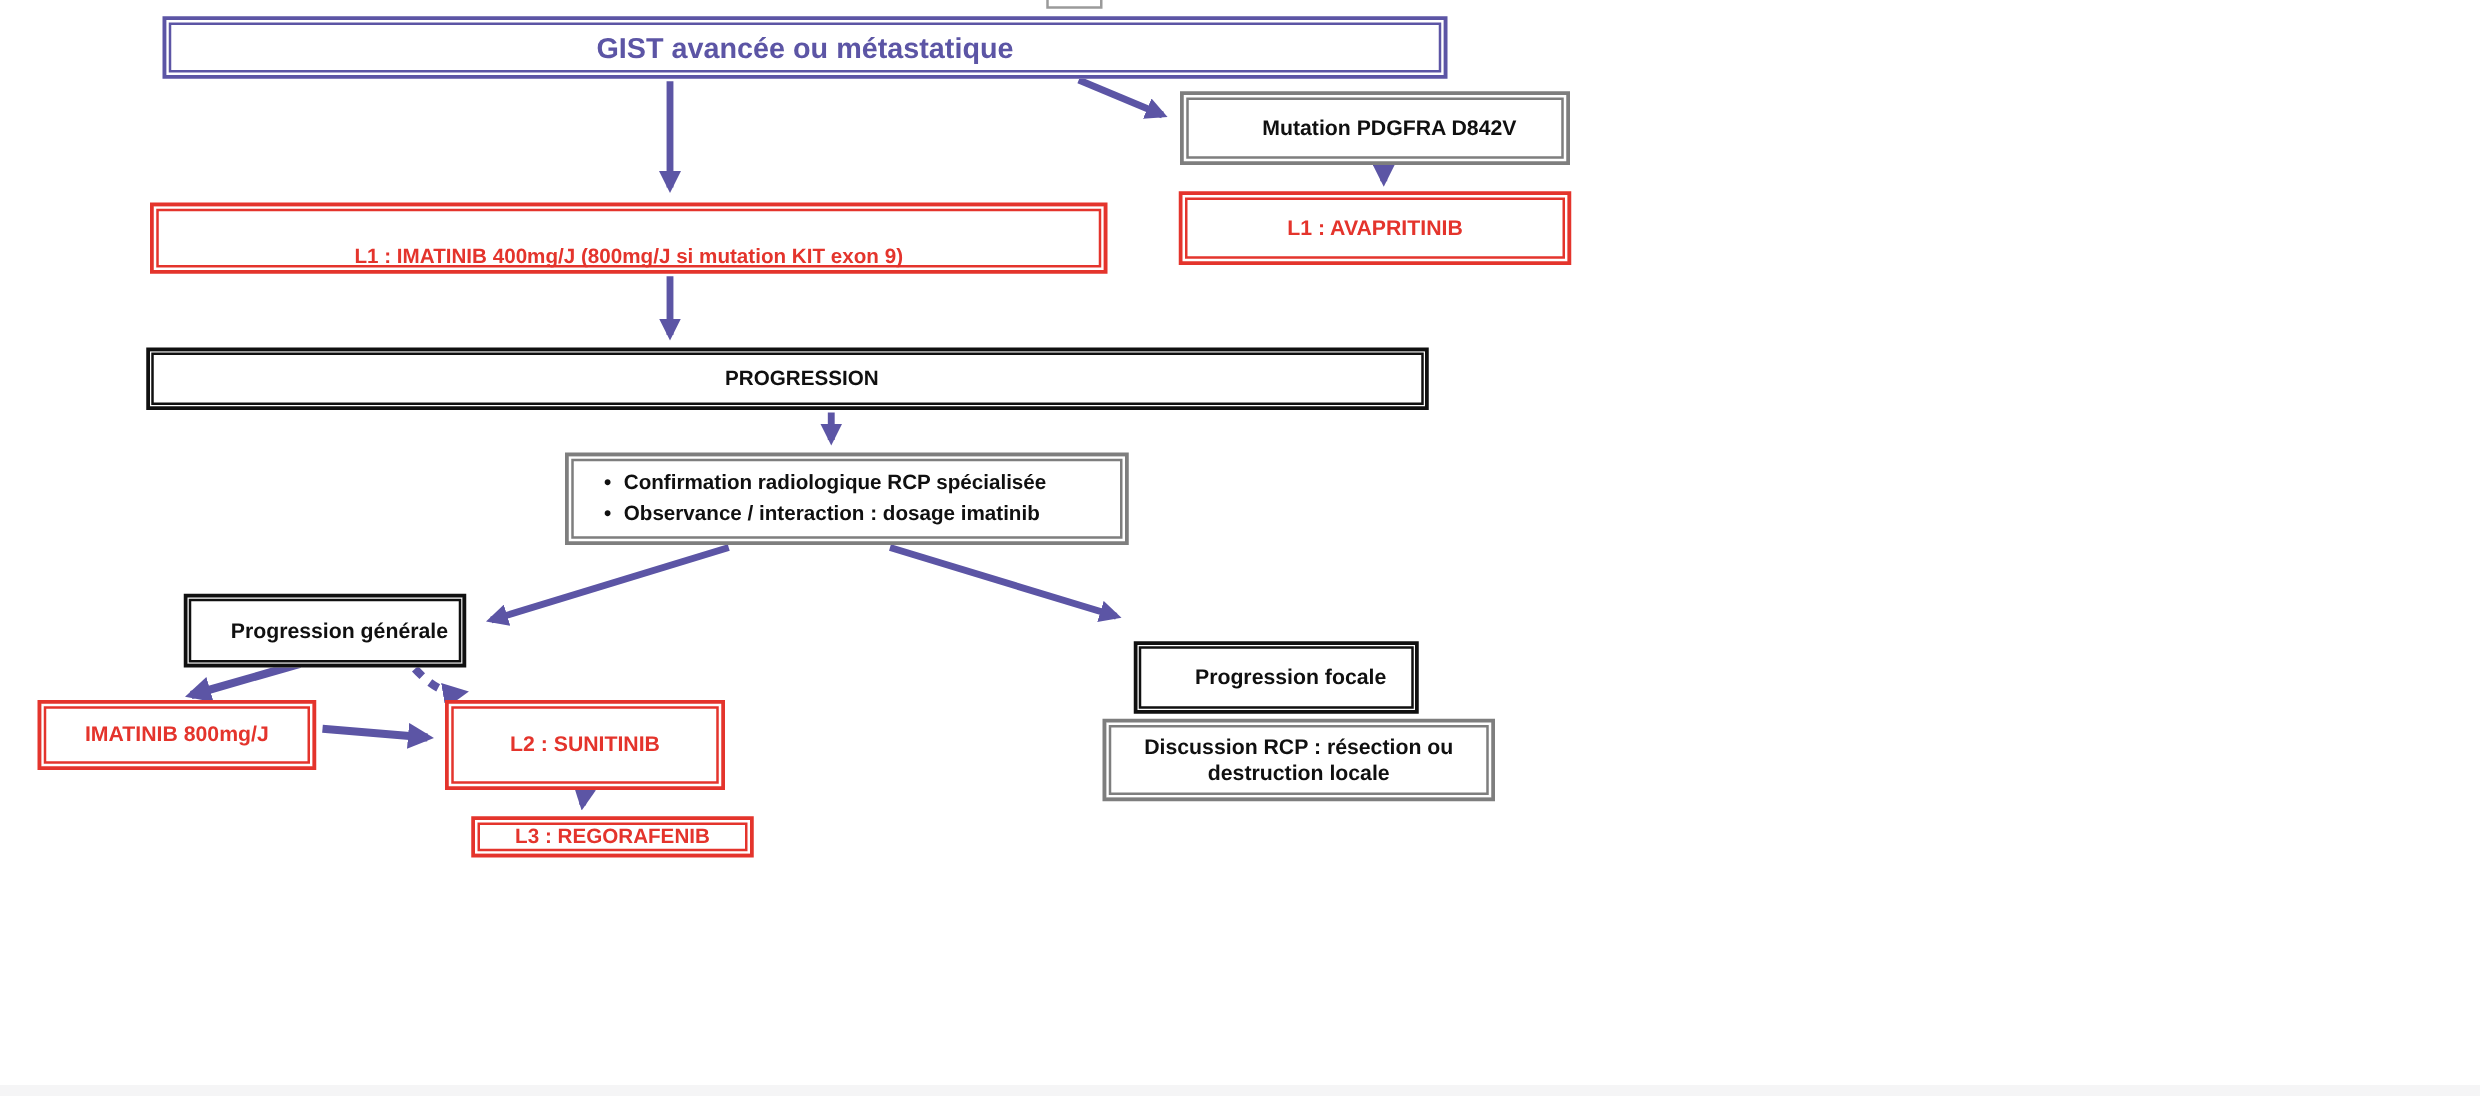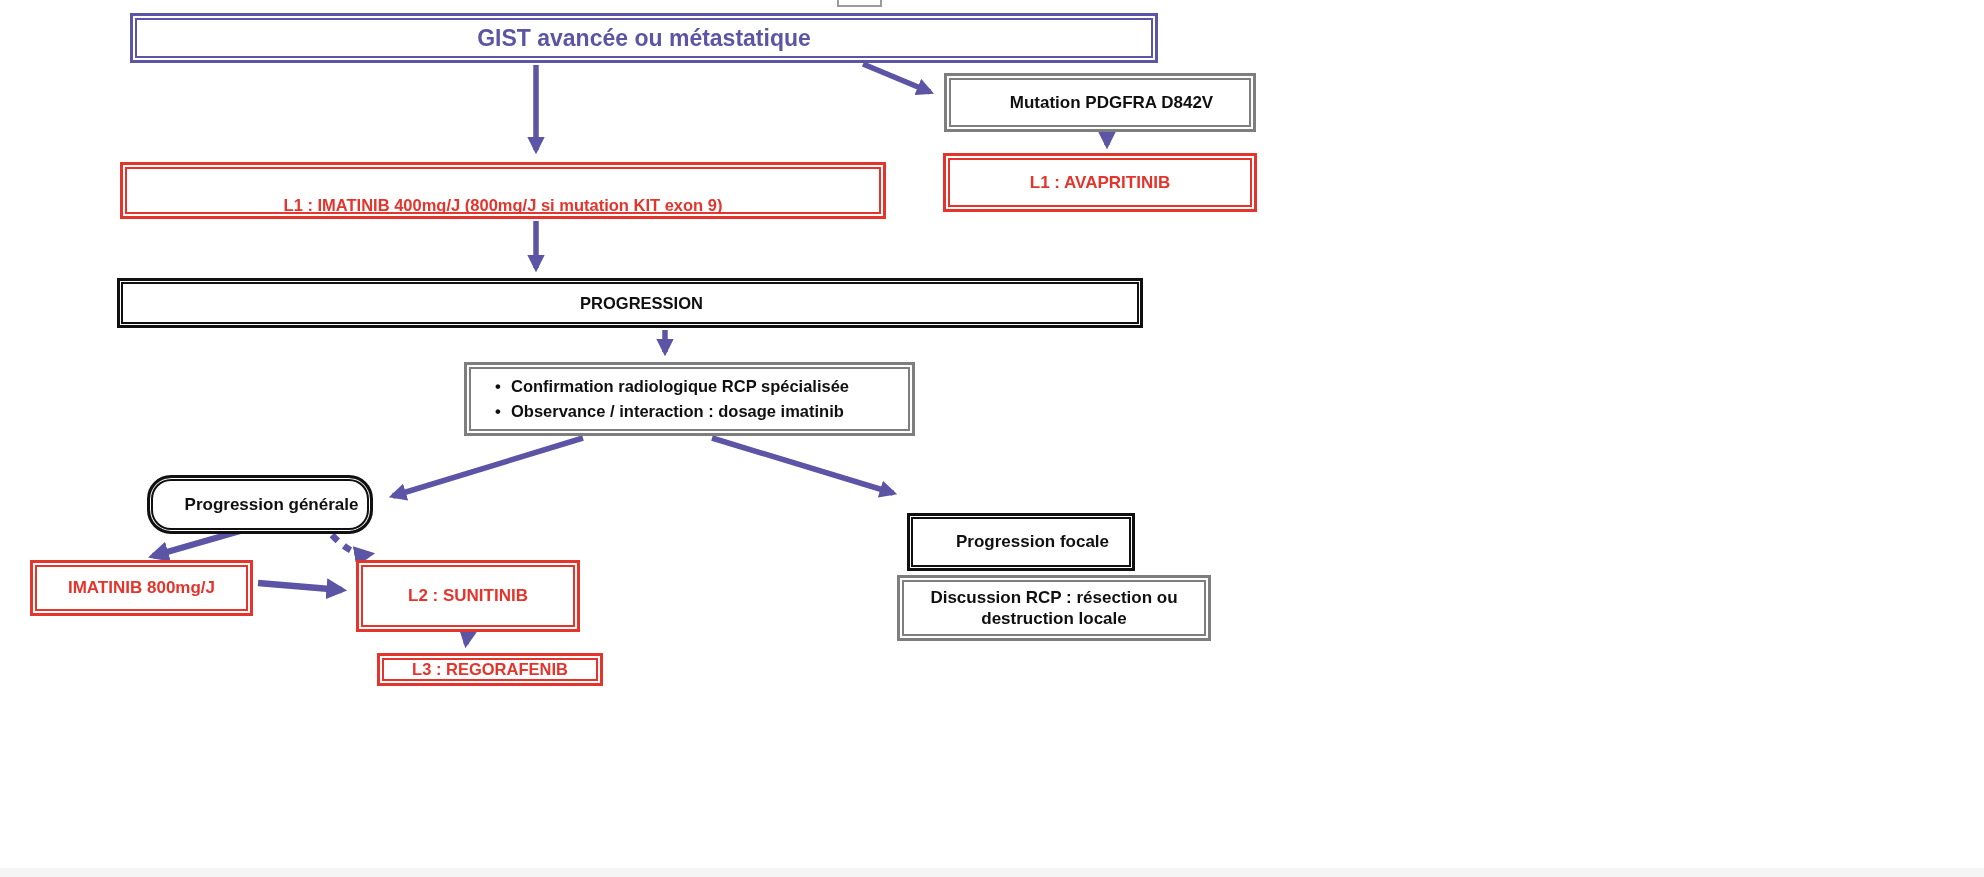--- a/index.html
+++ b/index.html
@@ -34,21 +34,20 @@
   .txt-purple{color:var(--purple);}
   .txt-red{color:var(--red);}
   .txt-black{color:var(--black);padding-left:23px;}
   .checklist{
     flex-direction:column;
     align-items:flex-start;
     justify-content:center;
     text-align:left;
     padding-left:18px;
     gap:4px;
-    margin-left:12px;
   }
   .check-item{display:block; font-size:16.5px; color:var(--black);}
   .check-item::before{content:"\2022"; display:inline-block; width:26px; text-align:center;}
   #arrows{position:absolute;left:0;top:0;pointer-events:none;}
   .tiny-box{
     position:absolute;
     left:837px;top:-3px;width:45px;height:10px;
     background:#fff;border:2px solid #9a9a9a;box-sizing:border-box;
   }
   .caption{
@@ -113,41 +112,41 @@
 
   <div class="node dbl-black txt-black" style="left:117px;top:278px;width:1026px;height:50px;font-size:16.5px;text-align:center;">
     <span>PROGRESSION</span>
   </div>
 
   <div class="node dbl-gray checklist" style="left:452px;top:362px;width:451px;height:74px;">
     <span class="check-item">Confirmation radiologique RCP spécialisée</span>
     <span class="check-item">Observance / interaction : dosage imatinib</span>
   </div>
 
-  <div class="node dbl-black txt-black" style="left:147px;top:475px;width:226px;height:59px;font-size:17px;border-radius:24px;">
+  <div class="node dbl-black txt-black" style="left:147px;top:475px;width:226px;height:59px;font-size:17px;">
     <span>Progression générale</span>
   </div>
 
   <div class="node dbl-black txt-black" style="left:907px;top:477px;width:228px;height:58px;font-size:17px;margin-top:36px;">
     <span>Progression focale</span>
   </div>
 
   <div class="node dbl-red txt-red" style="left:30px;top:560px;width:223px;height:56px;font-size:17px;">
     <span>IMATINIB 800mg/J</span>
   </div>
 
   <div class="node dbl-red txt-red" style="left:356px;top:560px;width:224px;height:72px;font-size:17px;">
     <span>L2 : SUNITINIB</span>
   </div>
 
   <div class="node dbl-red txt-red" style="left:377px;top:653px;width:226px;height:33px;font-size:16.5px;">
     <span>L3 : REGORAFENIB</span>
   </div>
 
 
-  <div class="node dbl-gray txt-black" style="left:882px;top:575px;width:314px;height:66px;font-size:17px;padding:4px 26px;margin-left:15px;">
+  <div class="node dbl-gray txt-black" style="left:882px;top:575px;width:314px;height:66px;font-size:17px;padding:4px 26px;">
     <span>Discussion RCP : résection ou destruction locale</span>
   </div>
 
 
   <div class="bottom-strip"></div>
 
 </div>
 
 </body></html>

